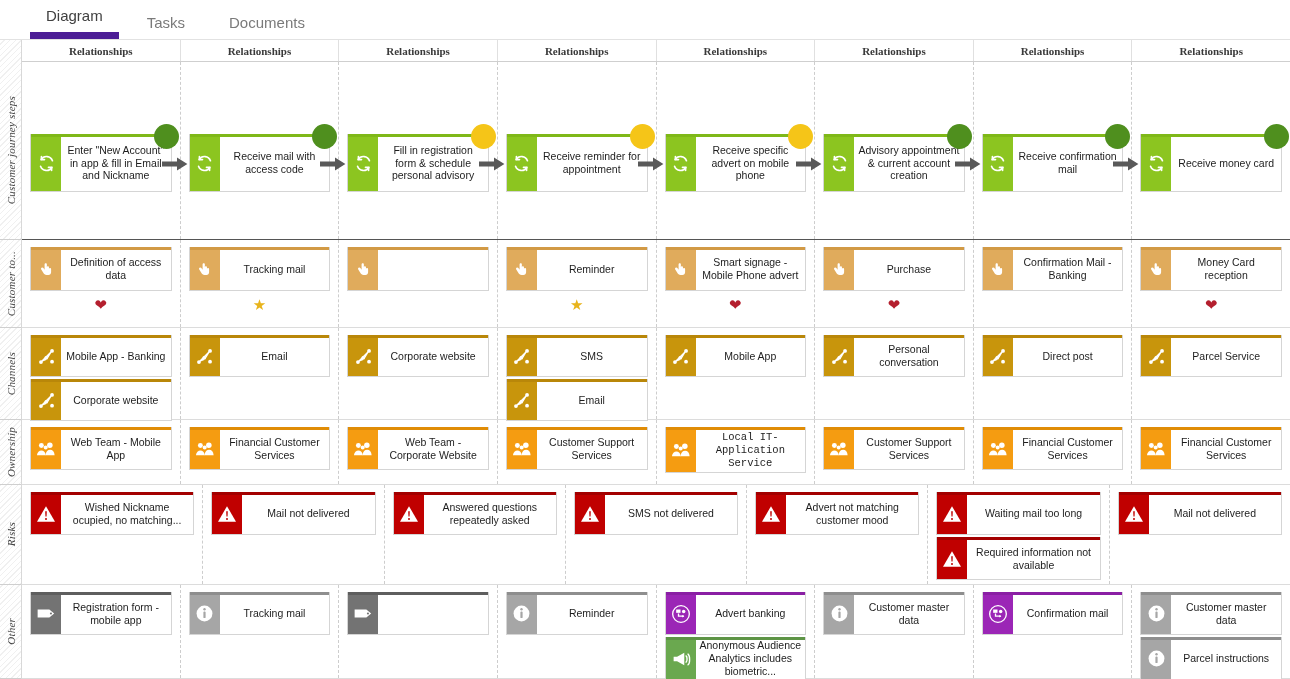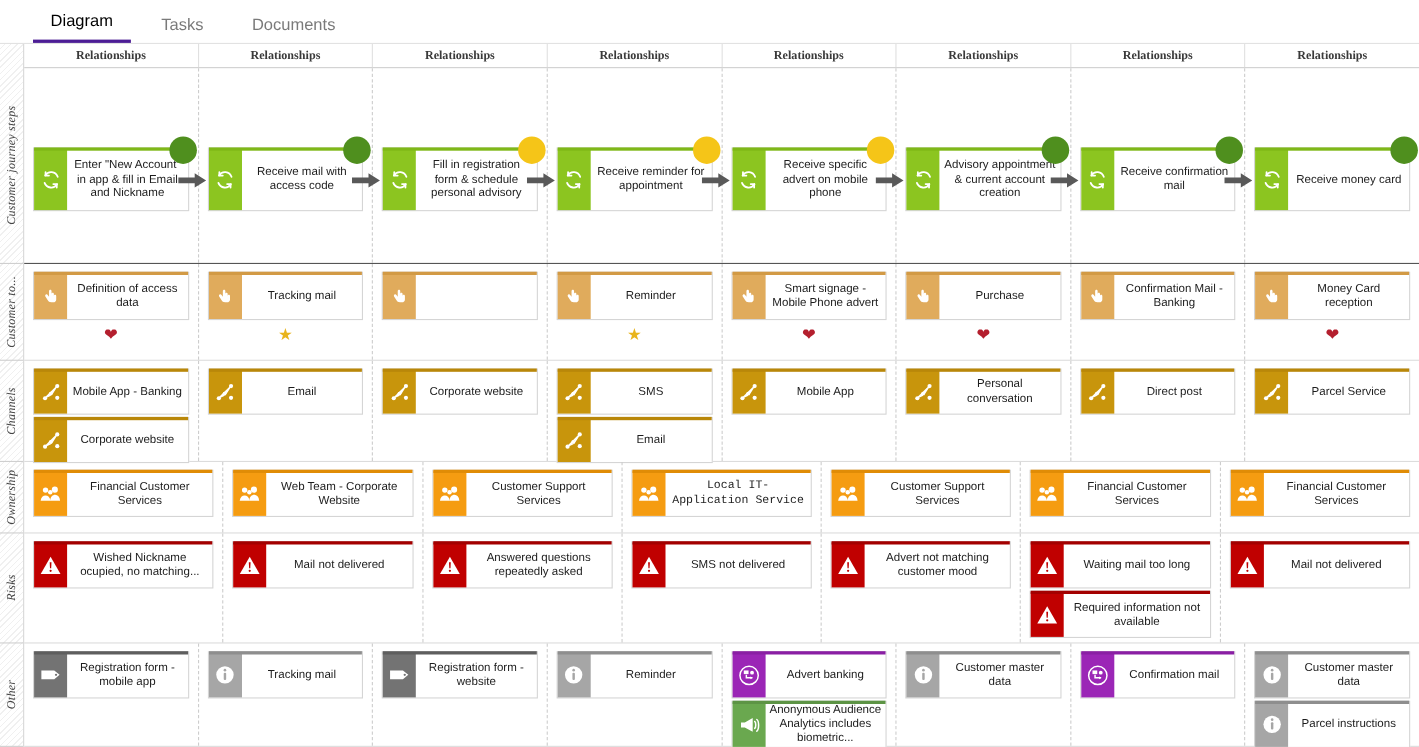--- a/index.html
+++ b/index.html
@@ -22,22 +22,22 @@
   .tab {
     font-size: 15px;
     color: #7a7a7a;
     padding: 0 16px 9px 16px;
     margin-right: 12px;
     cursor: pointer;
     white-space: nowrap;
     line-height: 1;
   }
   .tab.active {
-    color: #000000;
-    border-bottom: 3px solid #4c1d95;
+    color: #404040;
+    border-bottom: 7px solid #4c1d95;
   }
 
   
   .board {
     position: relative;
     width: 1290px;
     height: 639px;
     background: #fff;
     display: flex;
   }
@@ -649,20 +649,35 @@
               <div class="topbar" style="background: rgb(224, 140, 6);"></div>
               <div class="icon" style="background: rgb(245, 156, 17);">
                 <svg class="gi" width="20" height="18" viewBox="0 0 26 22" fill="#ffffff">
     <circle cx="7" cy="6.5" r="3.2"></circle>
                   <circle cx="18" cy="6" r="3.6"></circle>
                   <circle cx="12.6" cy="9" r="2.6"></circle>
     <path d="M1.2 19c.4-4 3-6.2 5.8-6.2S12.4 15 12.8 19z"></path>
     <path d="M12.4 19c.4-4.6 3-7 6-7s5.4 2.4 5.8 7z"></path>
                 </svg>
               </div>
+              <div class="lbl">Web Team - Mobile App</div>
+            </div>
+          </div>
+          <div class="cell">
+            <div class="card" style="min-height: 43px;">
+              <div class="topbar" style="background: rgb(224, 140, 6);"></div>
+              <div class="icon" style="background: rgb(245, 156, 17);">
+                <svg class="gi" width="20" height="18" viewBox="0 0 26 22" fill="#ffffff">
+    <circle cx="7" cy="6.5" r="3.2"></circle>
+                  <circle cx="18" cy="6" r="3.6"></circle>
+                  <circle cx="12.6" cy="9" r="2.6"></circle>
+    <path d="M1.2 19c.4-4 3-6.2 5.8-6.2S12.4 15 12.8 19z"></path>
+    <path d="M12.4 19c.4-4.6 3-7 6-7s5.4 2.4 5.8 7z"></path>
+                </svg>
+              </div>
               <div class="lbl">Financial Customer Services</div>
             </div>
           </div>
           <div class="cell">
             <div class="card" style="min-height: 43px;">
               <div class="topbar" style="background: rgb(224, 140, 6);"></div>
               <div class="icon" style="background: rgb(245, 156, 17);">
                 <svg class="gi" width="20" height="18" viewBox="0 0 26 22" fill="#ffffff">
     <circle cx="7" cy="6.5" r="3.2"></circle>
                   <circle cx="18" cy="6" r="3.6"></circle>
@@ -882,21 +897,20 @@
           </div>
           <div class="cell">
             <div class="card" style="min-height: 43px;">
               <div class="topbar" style="background: rgb(94, 94, 94);"></div>
               <div class="icon" style="background: rgb(115, 115, 115);">
                 <svg class="gi" width="21" height="13" viewBox="0 0 26 14" fill="#ffffff">
     <path d="M2 2h14.5l6 5-6 5H2z"></path>
     <circle cx="18.5" cy="7" r="1.3" fill="#737373"></circle>
                 </svg>
               </div>
-              <div class="lbl">Registration form - website</div>
             </div>
           </div>
           <div class="cell">
             <div class="card" style="min-height: 43px;">
               <div class="topbar" style="background: rgb(142, 142, 142);"></div>
               <div class="icon" style="background: rgb(166, 166, 166);">
                 <svg class="gi" width="19" height="19" viewBox="0 0 24 24" fill="#ffffff">
     <circle cx="12" cy="12" r="10"></circle>
     <circle cx="12" cy="6.6" r="1.5" fill="#a6a6a6"></circle>
     <rect x="10.6" y="9.6" width="2.8" height="8.2" rx="1.1" fill="#a6a6a6"></rect>

